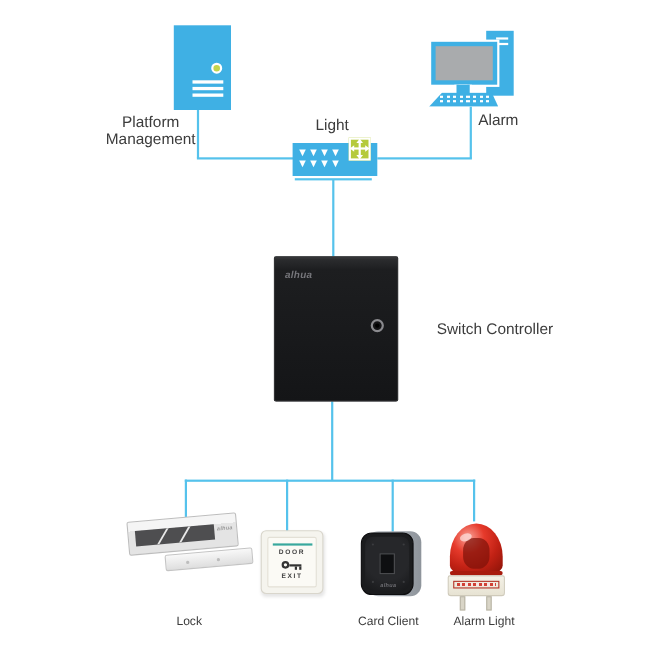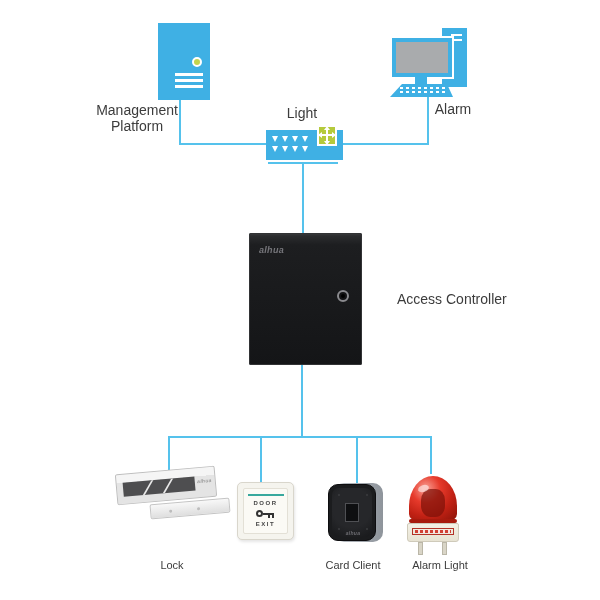--- a/index.html
+++ b/index.html
@@ -129,22 +129,22 @@
 
   <div class="server">
     <div class="server-dot"></div>
     <div class="server-slots">
       <span class="slot"></span>
         <span class="slot"></span>
         <span class="slot"></span>
     </div>
   </div>
   <div class="label lbl-top" style="left:67px;top:102px;width:140px">
+    <div>Platform</div>
     <div>Management</div>
-    <div>Platform</div>
   </div>
 
   <div class="client">
     <div class="tower">
       <div class="vent" style="top:6px"></div>
       <div class="vent" style="top:11px"></div>
     </div>
     <div class="monitor">
       <div class="screen"></div>
     </div>
@@ -179,21 +179,21 @@
     <div class="switch-underline"></div>
   </div>
   <div class="label lbl-top" style="left:262px;top:105px;width:80px">Light</div>
 
   <div class="controller">
     <div class="brand">alhua</div>
     <div class="keyhole">
         <span class="pin"></span>
       </div>
   </div>
-  <div class="label lbl-top" style="left:397px;top:291px;width:140px;text-align:left">Access Controller</div>
+  <div class="label lbl-top" style="left:397px;top:291px;width:140px;text-align:left">Switch Controller</div>
 
   <div class="lock">
     <div class="lock-bar">
       <div class="lock-strip">
         <span class="shine" style="left:24px"></span>
         <span class="shine" style="left:44px"></span>
       </div>
       <div class="brand">alhua</div>
     </div>
     <div class="lock-plate">

